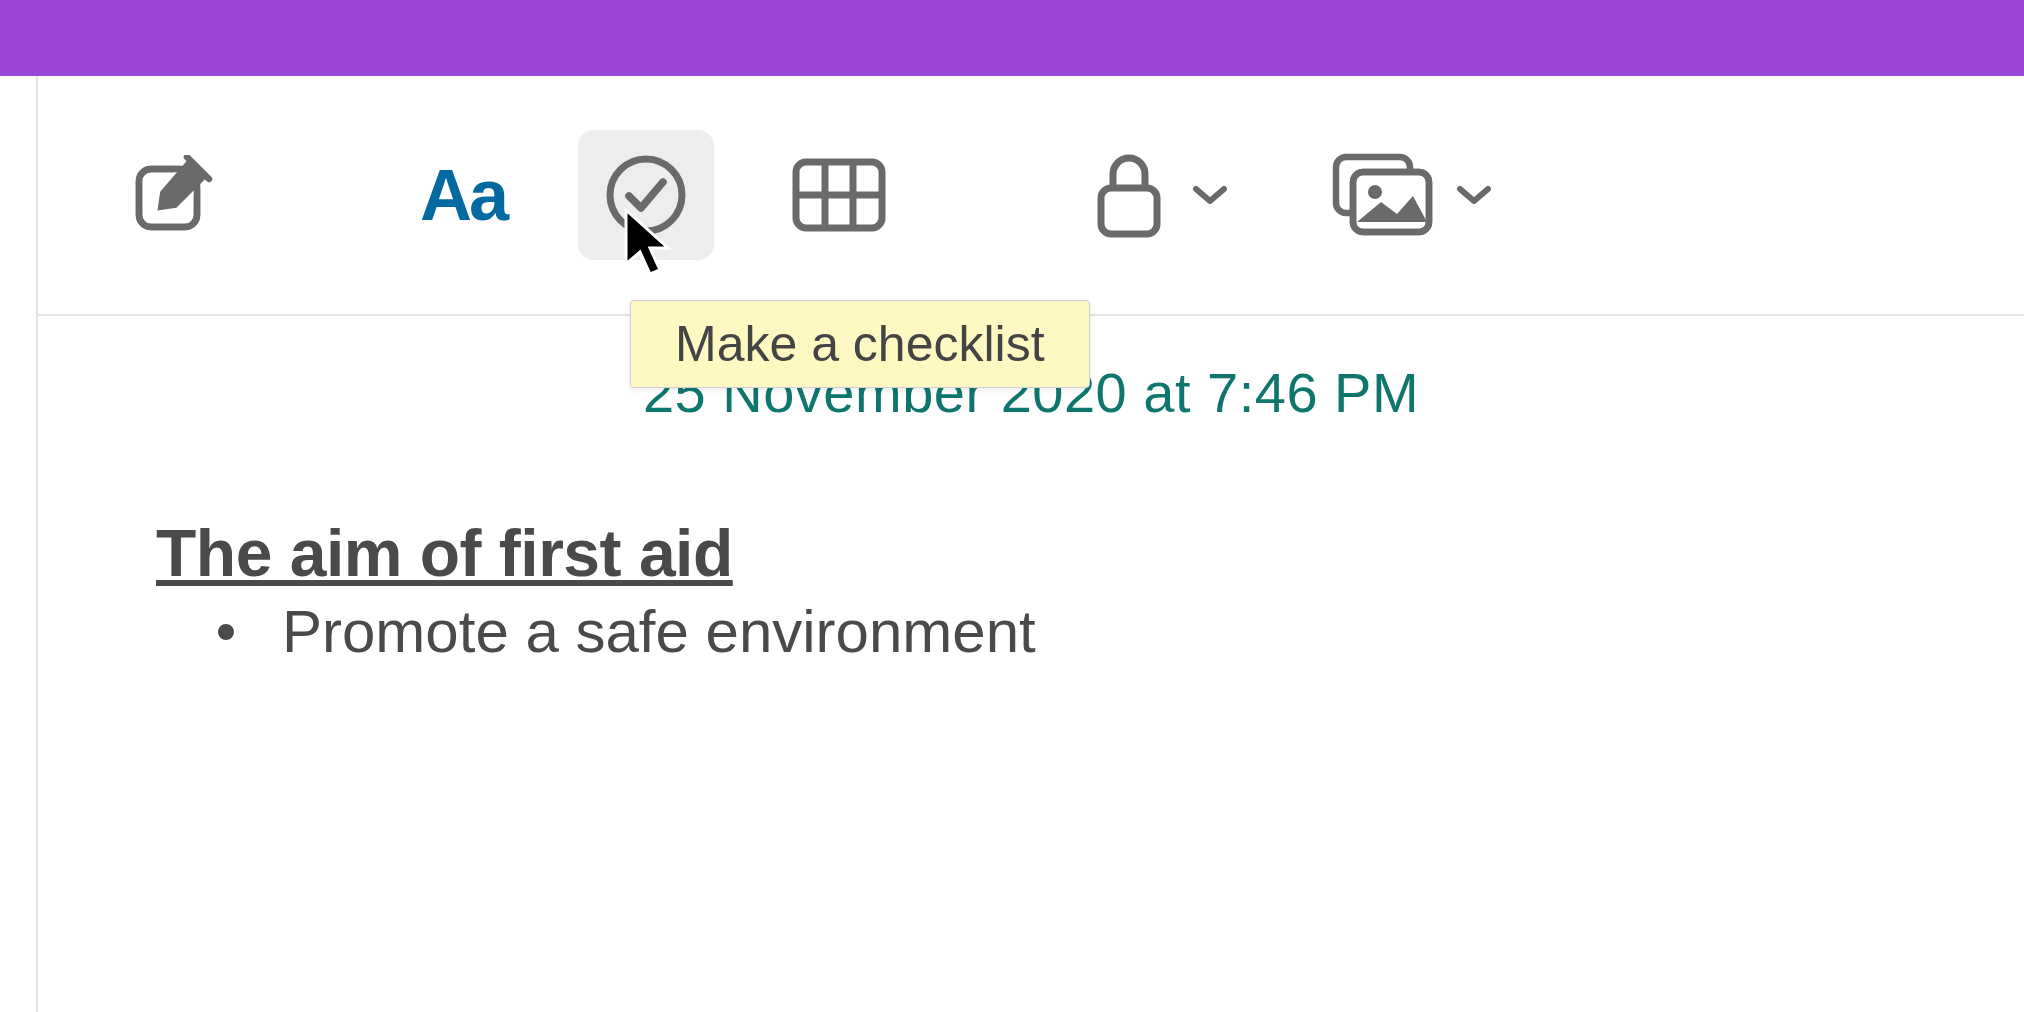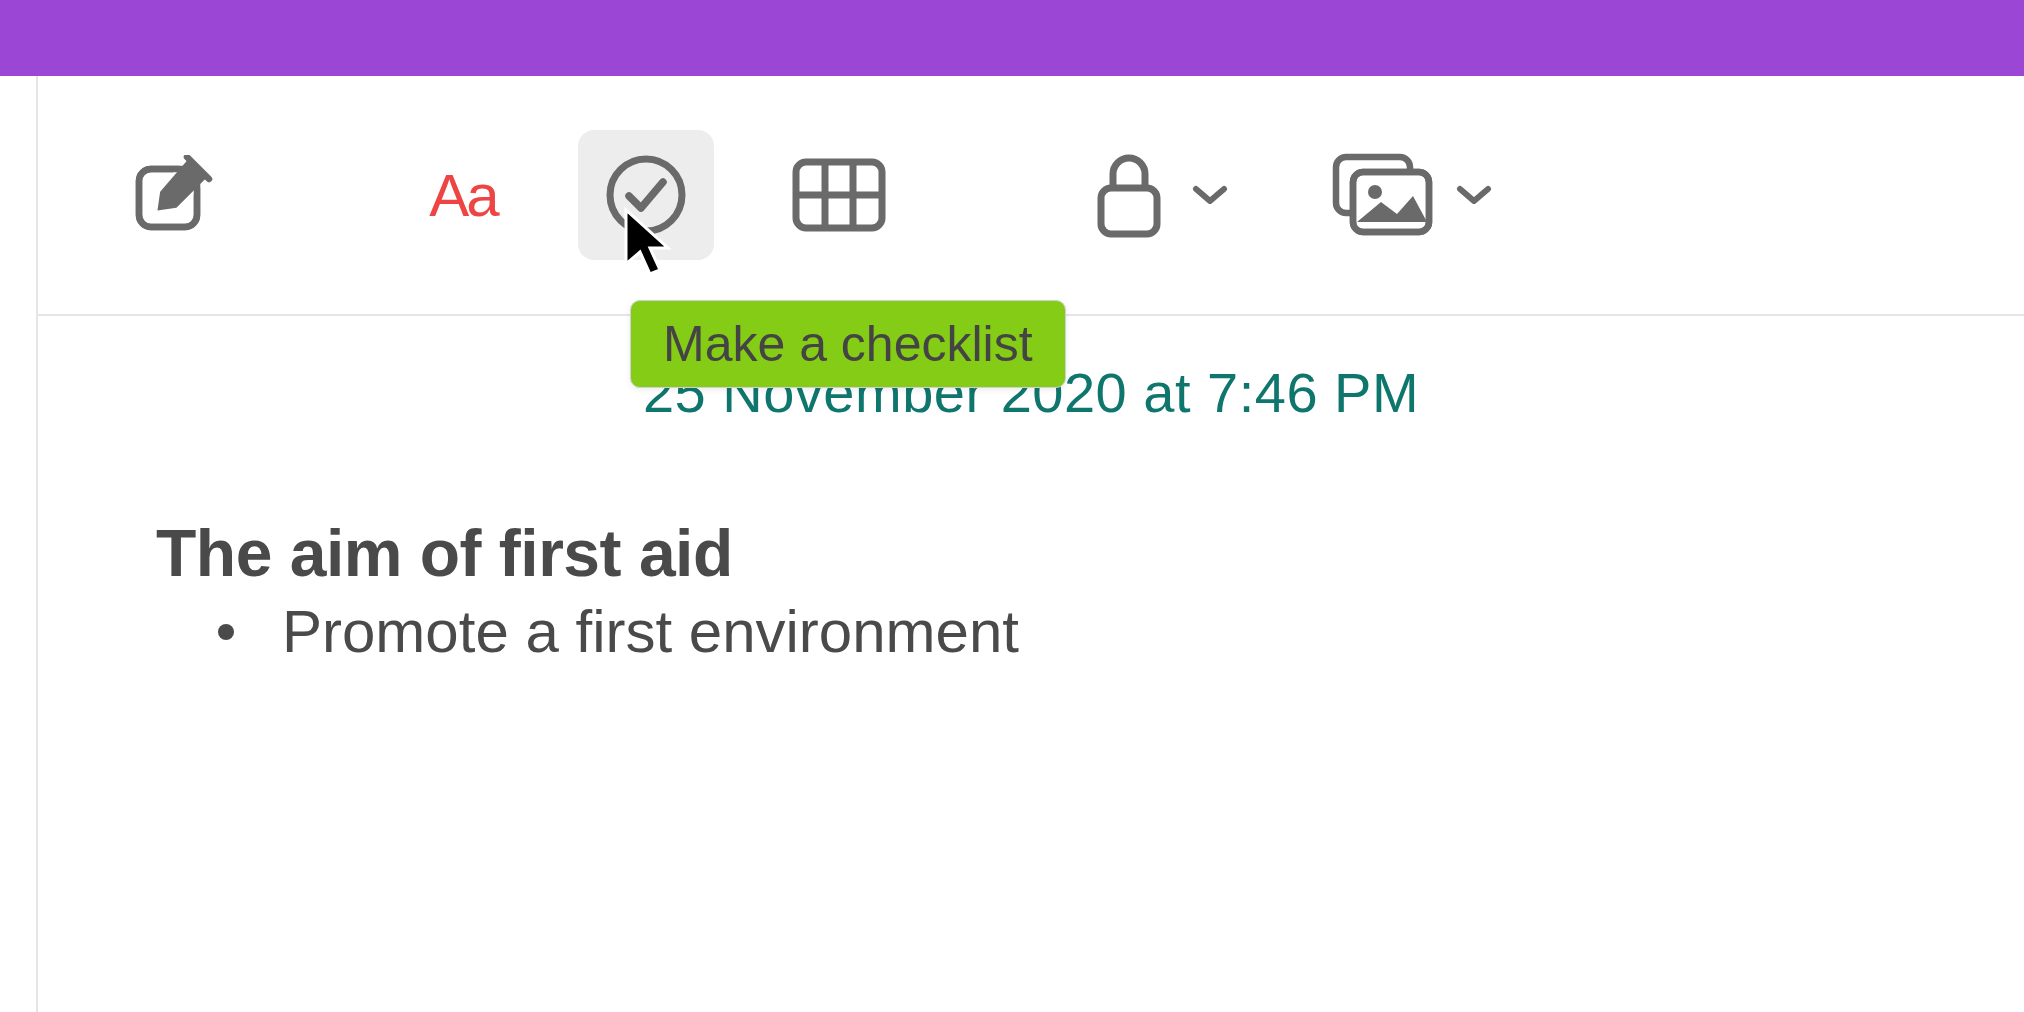--- a/index.html
+++ b/index.html
@@ -116,20 +116,21 @@
       margin-top: 72px;
       letter-spacing: -1px;
     }
     .note-subtitle {
       font-size: 66px;
       font-weight: 700;
       color: #4a4a4a;
       margin-left: 118px;
       margin-top: 90px;
       letter-spacing: -0.5px;
+      text-decoration: underline;
     }
     .bullet-row {
       display: flex;
       align-items: center;
       margin-left: 180px;
       margin-top: 6px;
     }
     .bullet-dot {
       width: 16px;
       height: 16px;
@@ -139,39 +140,39 @@
     }
     .bullet-text {
       font-size: 60px;
       color: #4a4a4a;
       font-weight: 400;
     }
     .tooltip {
       position: absolute;
       top: 300px;
       left: 630px;
-      background: #84cc16;
+      background: #fef9c3;
       border: 1px solid #d0d0d0;
-      border-radius: 10px;
-      padding: 14px 32px;
+      border-radius: 4px;
+      padding: 14px 44px;
       font-size: 50px;
       color: #444444;
       box-shadow: 0 2px 6px rgba(0,0,0,0.08);
     }
     .cursor {
       position: absolute;
       top: 206px;
       left: 622px;
       pointer-events: none;
       z-index: 1000;
     }
     .aa-text {
-      font-size: 60px;
-      color: #ef4444;
-      font-weight: 400;
+      font-size: 72px;
+      color: #0369a1;
+      font-weight: 700;
       letter-spacing: -3px;
     }
   </style>
 </head>
 <body>
 
 <div class="title-bar"></div>
 
 <div class="sidebar-divider"></div>
 
@@ -236,21 +237,21 @@
       </svg>
     </div>
   </div>
 </div>
 
 <div class="content-area">
   <div class="timestamp">25 November 2020 at 7:46 PM</div>
   <div class="note-subtitle">The aim of first aid</div>
   <div class="bullet-row">
     <div class="bullet-dot"></div>
-    <div class="bullet-text">Promote a first environment</div>
+    <div class="bullet-text">Promote a safe environment</div>
   </div>
 </div>
 
 <div class="tooltip">Make a checklist</div>
 
 <div class="cursor">
   <svg width="56" height="80" viewBox="0 0 56 80">
     <path d="M 4 4 L 4 58 L 18 46 L 28 68 L 38 64 L 28 42 L 46 42 Z" fill="#000000" stroke="#ffffff" stroke-width="3"></path>
   </svg>
 </div>

